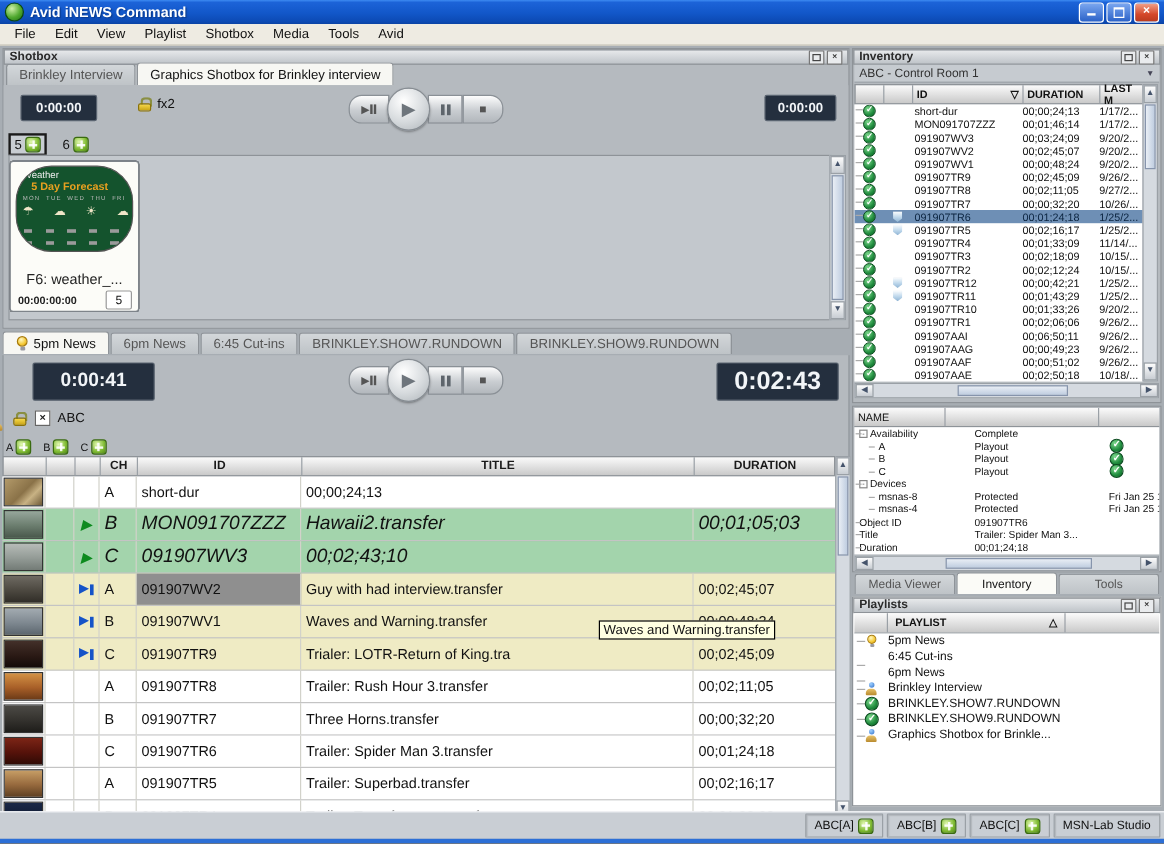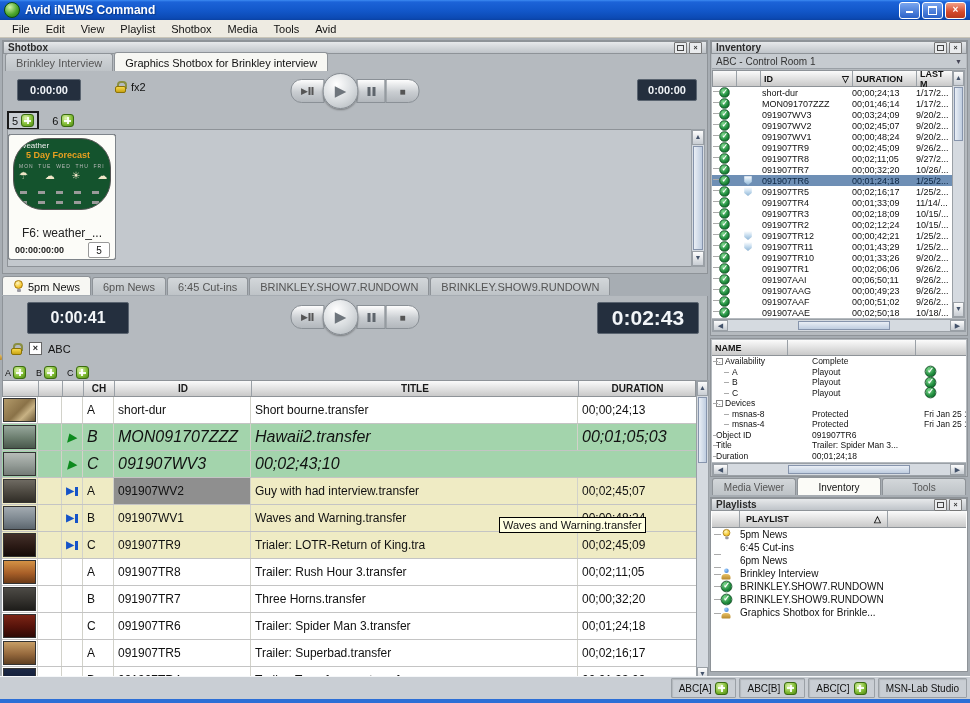--- a/index.html
+++ b/index.html
@@ -183,21 +183,21 @@
   .inv-row .tr2{width:24px;flex:none;display:flex;justify-content:center;}
   .inv-row .tid{width:92px;flex:none;padding-left:2px;box-sizing:border-box;overflow:hidden;}
   .inv-row .tdur{width:64px;flex:none;}
   .inv-row .tlast{flex:1;overflow:hidden;}
   .inv-row .gcheck,.inv-row .shield{transform:scale(.82);}
   #inv-vscroll{right:2px;top:29px;width:13px;height:248px;}
   #inv-hscroll{left:1px;top:278px;width:254px;height:13px;}
   
   #detail{left:710px;top:338px;width:258px;height:139px;background:#B5BABF;border:1px solid #8E9398;box-sizing:border-box;}
   #dt-hdr{left:1px;top:1px;width:254px;height:16px;display:flex;background:linear-gradient(180deg,#FBFBFB,#C9C9C9);
-    border-bottom:1px solid #8E9398;font-size:9px;font-weight:bold;box-sizing:border-box;gap:44px;}
+    border-bottom:1px solid #8E9398;font-size:9px;font-weight:normal;box-sizing:border-box;gap:44px;}
   #dt-hdr>div{border-right:1px solid #9AA0A6;display:flex;align-items:center;padding:0 3px;box-sizing:border-box;}
   #dt-rows{left:1px;top:17px;width:254px;height:106px;background:#fff;overflow:hidden;}
   .dt-row{display:flex;height:10.5px;align-items:center;font-size:8.5px;white-space:nowrap;}
   .dt-name{width:100px;flex:none;display:flex;align-items:center;gap:2px;padding-left:4px;box-sizing:border-box;position:relative;}
   .dt-row.lv1 .dt-name{padding-left:20px;}
   .dt-name::before{content:"";position:absolute;left:1px;top:5px;width:5px;height:1px;background:#AAA;}
   .dt-row.lv1 .dt-name::before{left:12px;}
   .dt-exp{width:7px;height:7px;border:1px solid #888;font-size:6px;line-height:6px;text-align:center;color:#333;flex:none;box-sizing:border-box;background:#fff;}
   .dt-val{width:112px;flex:none;overflow:hidden;}
   .dt-extra{flex:1;display:flex;align-items:center;gap:2px;overflow:hidden;}
@@ -603,21 +603,20 @@
           <div class="m-c w-thumb">
             <div class="m-thumb" style="background: linear-gradient(135deg, rgb(179, 154, 106), rgb(138, 114, 72) 50%, rgb(200, 178, 132) 70%, rgb(110, 90, 56));"></div>
           </div>
           <div class="m-c w-b1"></div>
           <div class="m-c w-ic">
             
             
           </div>
           <div class="m-c w-ch">A</div>
           <div class="m-c w-id m-id">short-dur</div>
-          <div class="m-c w-title">Short bourne.transfer</div>
           <div class="m-c w-dur">00;00;24;13</div>
         </div>
 
         <div class="m-row playing">
           <div class="m-c w-thumb">
             <div class="m-thumb" style="background: linear-gradient(rgb(151, 167, 156), rgb(107, 125, 110) 55%, rgb(73, 88, 76));"></div>
           </div>
           <div class="m-c w-b1"></div>
           <div class="m-c w-ic">
             <span class="playic">▶</span>

